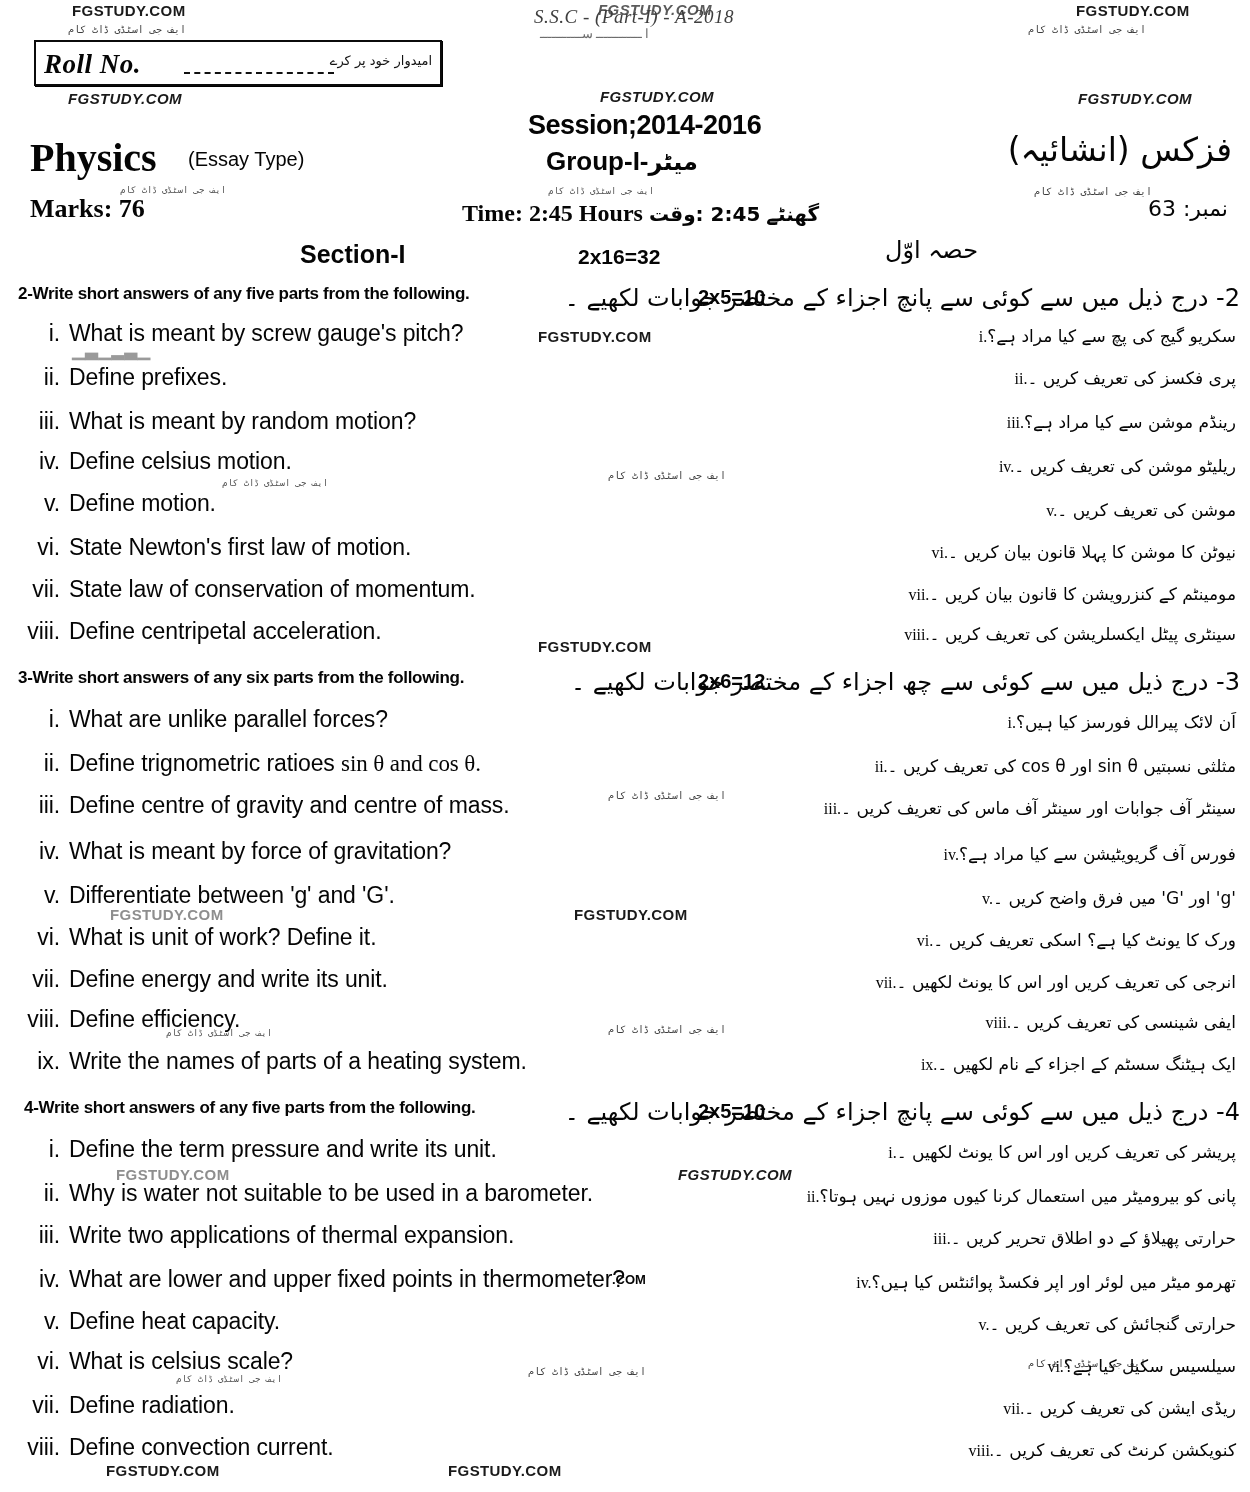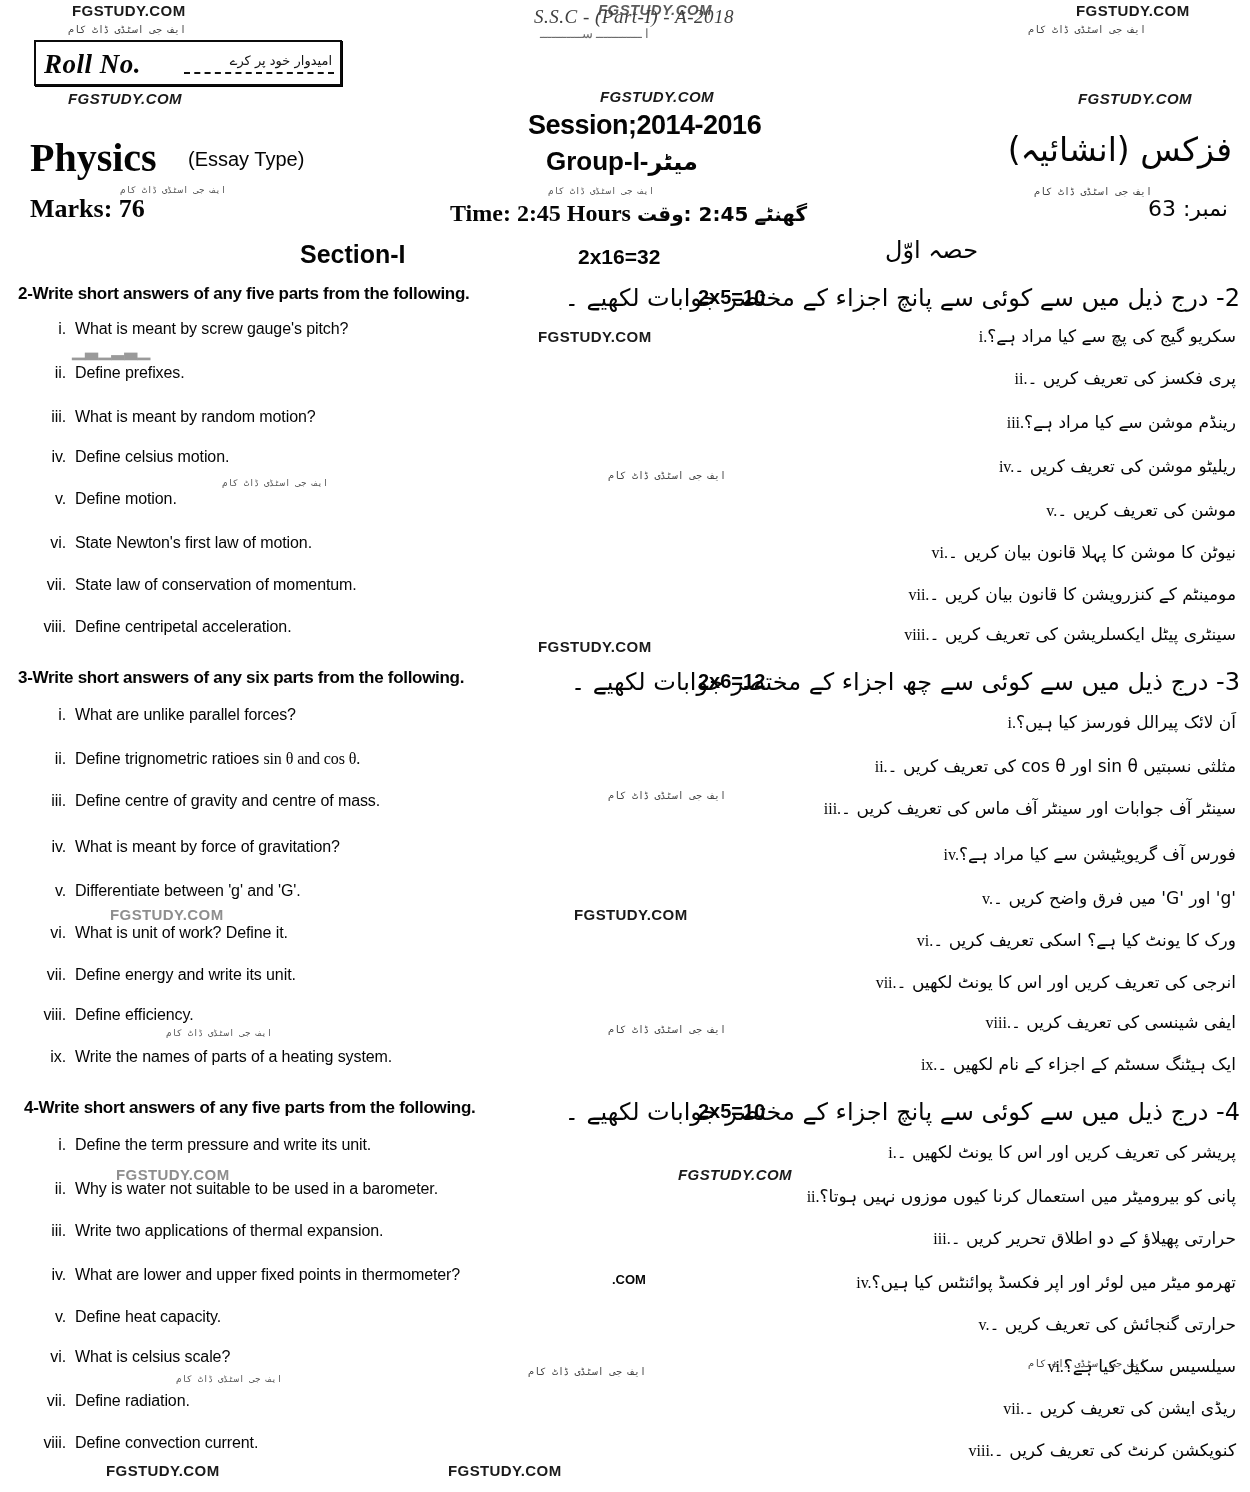--- a/index.html
+++ b/index.html
@@ -47,21 +47,21 @@
     color: #2a2a2a;
     white-space: nowrap;
     direction: rtl;
   }
   .wm-ur.small { font-size: 10px; color: #3d3d3d; }
   .wm-ur.tiny  { font-size: 9px;  color: #555; }
 
   
   .rollbox {
     left: 34px; top: 40px;
-    width: 308px; height: 46px;
+    width: 408px; height: 46px;
     border: 2px solid #0b0b0b;
     box-shadow: 1px 1px 0 #000;
     box-sizing: border-box;
   }
   .rollbox-label {
     position: absolute;
     left: 8px; top: 7px;
     font-family: "Liberation Serif", serif;
     font-style: italic;
     font-weight: bold;
@@ -180,24 +180,23 @@
     white-space: nowrap;
   }
   .q-marks {
     font-family: "Liberation Sans", sans-serif;
     font-weight: bold;
     font-size: 20px;
     white-space: nowrap;
   }
   .q-item {
     font-family: "Liberation Sans", sans-serif;
-    font-size: 16px;
+    font-size: 23px;
     white-space: nowrap;
     letter-spacing: -0.1px;
-    margin-left: 6px;
   }
   .q-item .rom {
     display: inline-block;
     width: 34px;
     text-align: right;
     margin-right: 9px;
   }
   .q-item .math {
     font-family: "Liberation Serif", serif;
     font-style: normal;
@@ -264,21 +263,21 @@
   <span class="rollbox-ur ink">امیدوار خود پر کرے</span>
 </div>
 
 <div class="abs ssc-line ink" style="left:534px; top:6px;">S.S.C - (Part-I) - A-2018</div>
 <div class="abs ssc-smudge" style="left:540px; top:26px;">ا ــــــــــــ ســـــــــــ</div>
 
 <div class="abs session ink" style="left:528px; top:110px;">Session;2014-2016</div>
 <div class="abs group ink" style="left:546px; top:146px;">
   <span>Group-I-</span><span class="ur">میٹر</span>
 </div>
-<div class="abs time ink" style="left:450px; top:200px;text-align:right;">
+<div class="abs time ink" style="left:462px; top:200px;text-align:right;">
   <span>Time: 2:45 Hours</span>
   <span class="ur">گھنٹے</span>
   <span class="ur">2:45 :وقت</span>
 </div>
 
 <div class="abs subject-title ink" style="left:30px; top:134px;">Physics</div>
 <div class="abs subject-sub ink" style="left:188px; top:148px;">(Essay Type)</div>
 <div class="abs marks ink" style="left:30px; top:194px;">Marks: 76</div>
 
 <div class="abs ur-subject ink" style="right:18px; top:130px;">فزکس (انشائیہ)</div>

